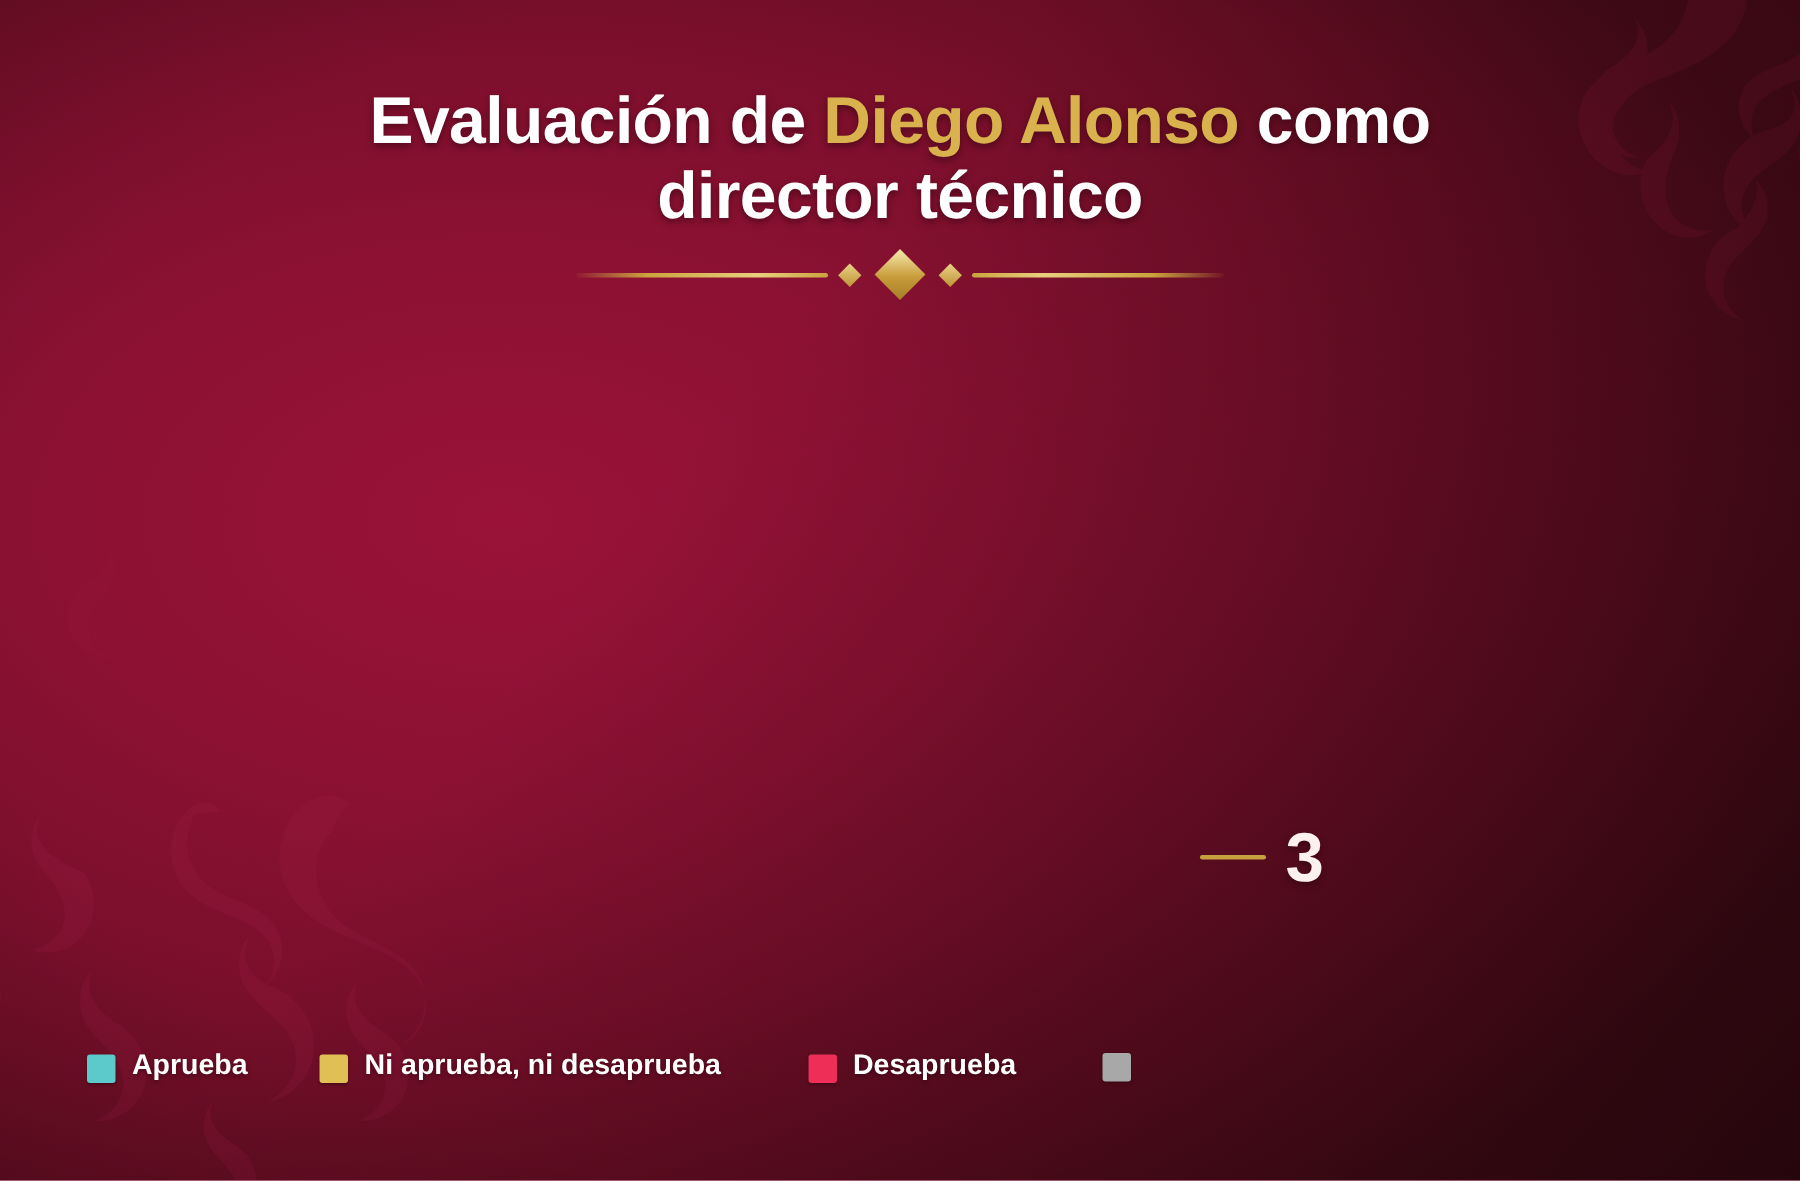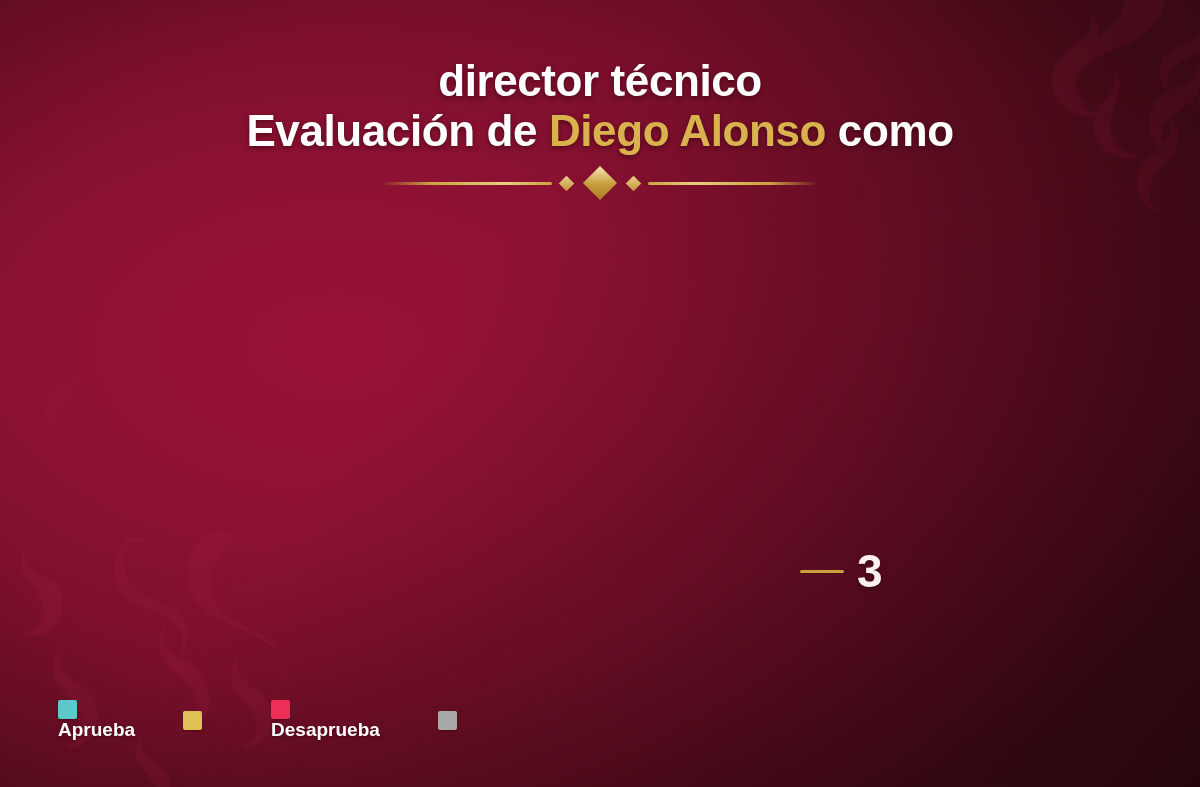--- a/index.html
+++ b/index.html
@@ -121,21 +121,21 @@
     text-shadow:0 2px 4px rgba(40,4,14,0.5);
   }
 
   
   .legend {
     position:absolute;
     left:0; top:700px; width:1200px;
     display:flex; align-items:center;
     padding-left:58px;
   }
-  .legend-item { display:flex; align-items:flex-start;flex-direction:column; }
+  .legend-item { display:flex; align-items:flex-end; }
   .legend-swatch {
     width:19px; height:19px;
     border-radius:2px;
     flex:none;
     margin-right:11px;
     box-shadow:0 1px 2px rgba(30,4,10,0.35);
   }
   .legend-label {
     font-size:19px; font-weight:bold;
     color:#ffffff;
@@ -189,22 +189,22 @@
         <path d="M180 80c-12 12-15 31-6 45 7 11 21 17 34 14-11-2-20-10-22-21-2-15 9-25 18-37 7-11 6-26-3-35 5 12 0 23-21 34z"></path>
         <path d="M90 160c-15 9-21 29-13 44 6 11 19 18 32 16-11-3-19-11-20-23-1-16 12-25 19-38 6-11 4-26-5-34 5 12 0 24-13 35z"></path>
       </g>
     </svg>
   </div>
 
   <div class="bg-vignette"></div>
   <div class="bg-vignette2"></div>
 
   <div class="title-block">
+    <div class="title-line"><span>Evaluación de </span><span class="title-highlight">Diego Alonso</span><span> como</span></div>
     <div class="title-line">director técnico</div>
-    <div class="title-line"><span>Evaluación de </span><span class="title-highlight">Diego Alonso</span><span> como</span></div>
   </div>
 
   <div class="ornament">
     <div class="orn-rule"></div>
     <div class="orn-dia-sm"></div>
     <div class="orn-dia-lg"></div>
     <div class="orn-dia-sm"></div>
     <div class="orn-rule right"></div>
   </div>
 
@@ -215,20 +215,21 @@
   </div>
 
   <div class="legend">
     <div class="legend-item">
       <span class="legend-swatch" style="background: rgb(92, 201, 202);"></span>
       <span class="legend-label">Aprueba</span>
     </div>
     <div class="legend-gap-a"></div>
     <div class="legend-item">
       <span class="legend-swatch" style="background: rgb(224, 191, 85);"></span>
+      <span class="legend-label">Ni aprueba, ni desaprueba</span>
     </div>
     <div class="legend-gap-b"></div>
     <div class="legend-item">
       <span class="legend-swatch" style="background: rgb(238, 46, 87);"></span>
       <span class="legend-label">Desaprueba</span>
     </div>
     <div class="legend-gap-c"></div>
     <div class="legend-item">
       <span class="legend-swatch" style="background: rgb(168, 168, 168);"></span>
     </div>

